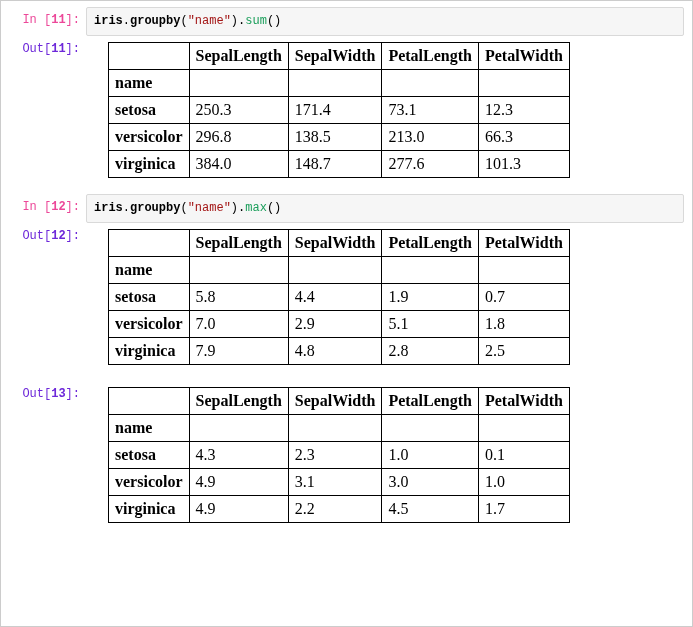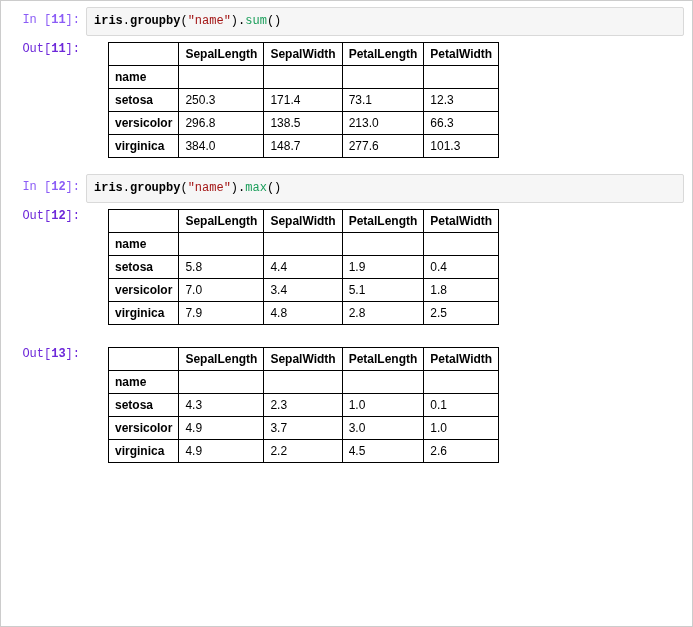--- a/index.html
+++ b/index.html
@@ -28,21 +28,21 @@
   }
   .prompt {
     width: 85px;
     min-width: 85px;
     text-align: right;
     font-family: Menlo, Consolas, "Courier New", monospace;
     font-size: 12px;
     padding: 5px 6px 0 0;
     line-height: 1.4;
   }
-  .in-prompt { color: #8b5cf6; }
+  .in-prompt { color: #ec4899; }
   .in-prompt .num { font-weight: bold; }
   .out-prompt { color: #6d28d9; }
   .out-prompt .num { font-weight: bold; }
   .input-area {
     flex: 1;
     margin-right: 8px;
   }
   .code-box {
     background: #f6f6f6;
     border: 1px solid #d9d9d9;
@@ -56,22 +56,22 @@
   .t-str { color: #a31515; }
   .t-punc { color: #000; }
   .t-name { color: #000; font-weight: bold; }
   .t-method-accent { color: #1a9e5a; }
   .output-area {
     flex: 1;
     padding: 6px 8px 0 22px;
   }
   table.df {
     border-collapse: collapse;
-    font-family: Liberation Sans, sans-serif;
-    font-size: 12px;
+    font-family: Liberation Serif, serif;
+    font-size: 16px;
   }
   table.df th, table.df td {
     border: 1px solid #000;
     padding: 4px 6px;
     text-align: left;
     white-space: nowrap;
   }
   table.df th {
     font-weight: bold;
     background: #fff;
@@ -166,26 +166,26 @@
                 <th></th>
                 <th></th>
             </tr>
           </thead>
           <tbody>
             <tr>
                 <td class="rowhead">setosa</td>
                 <td>5.8</td>
                 <td>4.4</td>
                 <td>1.9</td>
-                <td>0.4</td>
+                <td>0.7</td>
               </tr>
             <tr>
                 <td class="rowhead">versicolor</td>
                 <td>7.0</td>
-                <td>3.4</td>
+                <td>2.9</td>
                 <td>5.1</td>
                 <td>1.8</td>
               </tr>
             <tr>
                 <td class="rowhead">virginica</td>
                 <td>7.9</td>
                 <td>4.8</td>
                 <td>2.8</td>
                 <td>2.5</td>
               </tr>
@@ -220,30 +220,30 @@
             <tr>
                 <td class="rowhead">setosa</td>
                 <td>4.3</td>
                 <td>2.3</td>
                 <td>1.0</td>
                 <td>0.1</td>
               </tr>
             <tr>
                 <td class="rowhead">versicolor</td>
                 <td>4.9</td>
-                <td>3.7</td>
+                <td>3.1</td>
                 <td>3.0</td>
                 <td>1.0</td>
               </tr>
             <tr>
                 <td class="rowhead">virginica</td>
                 <td>4.9</td>
                 <td>2.2</td>
                 <td>4.5</td>
-                <td>2.6</td>
+                <td>1.7</td>
               </tr>
           </tbody>
         </table>
       </div>
     </div>
   </div>
 
 </div>
 
 </body></html>

